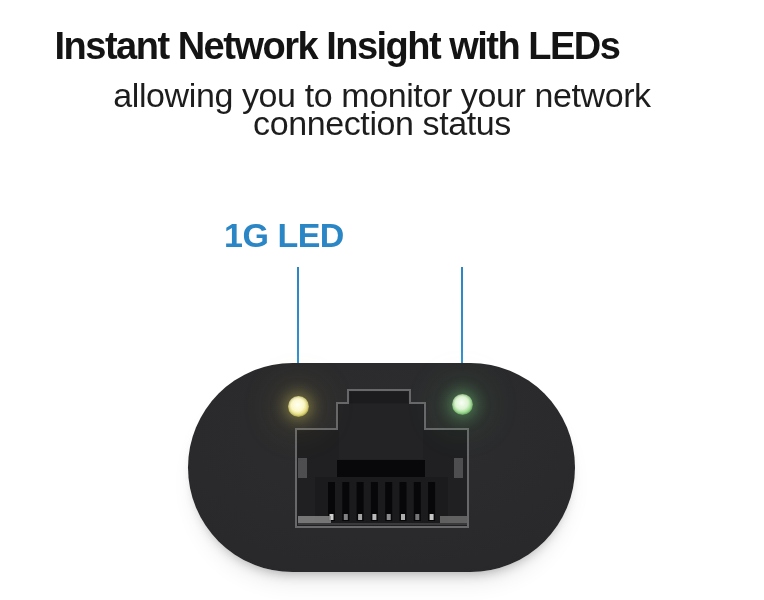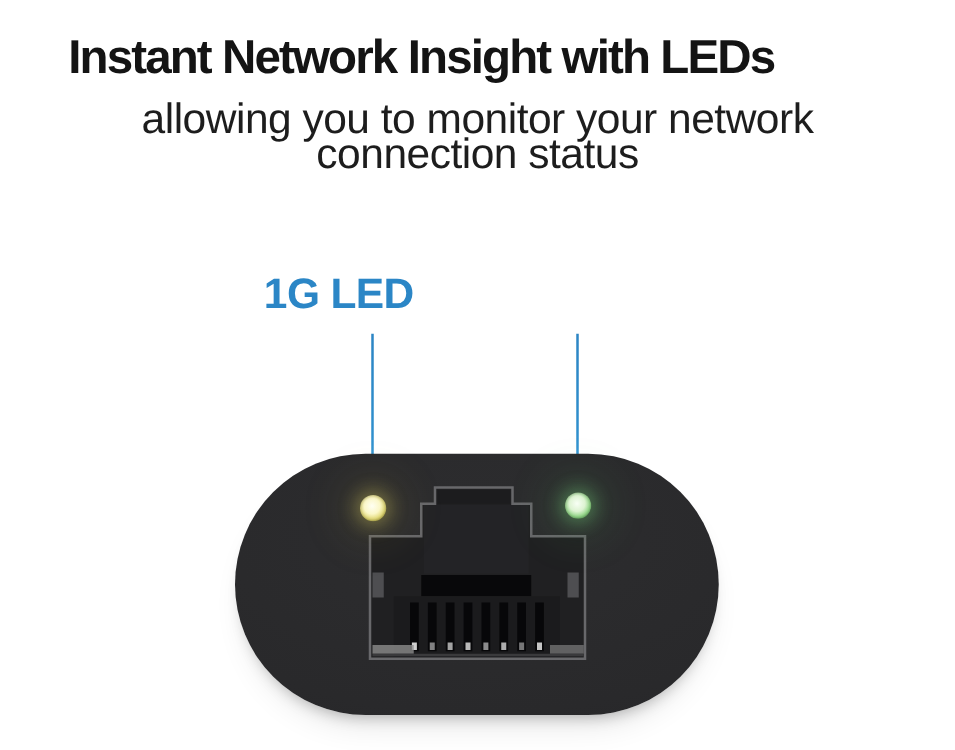--- a/index.html
+++ b/index.html
@@ -18,21 +18,21 @@
     position:absolute;top:81px;left:0;width:764px;
     text-align:center;
     font-size:34px;font-weight:normal;letter-spacing:-0.4px;
     color:#1d1d1d;line-height:28px;
   }
   .callout-label{
     position:absolute;top:218px;transform:translateX(-50%);
     font-size:34px;font-weight:600;letter-spacing:-0.5px;
     color:#2b86c6;line-height:1;white-space:nowrap;
   }
-  .callout-label.left{left:271px;}
+  .callout-label.left{left:284px;}
   .callout-label.right{left:490px;}
   .leader-line{
     position:absolute;width:2px;
     background:linear-gradient(180deg,#2c85c4 0%,#2f8fcd 65%,#3fa0d8 100%);
   }
   .leader-line.left{left:297px;top:267px;height:124px;}
   .leader-line.right{left:461px;top:267px;height:122px;}
   .device{
     position:absolute;left:188px;top:363px;width:387px;height:209px;
     border-radius:105px;

